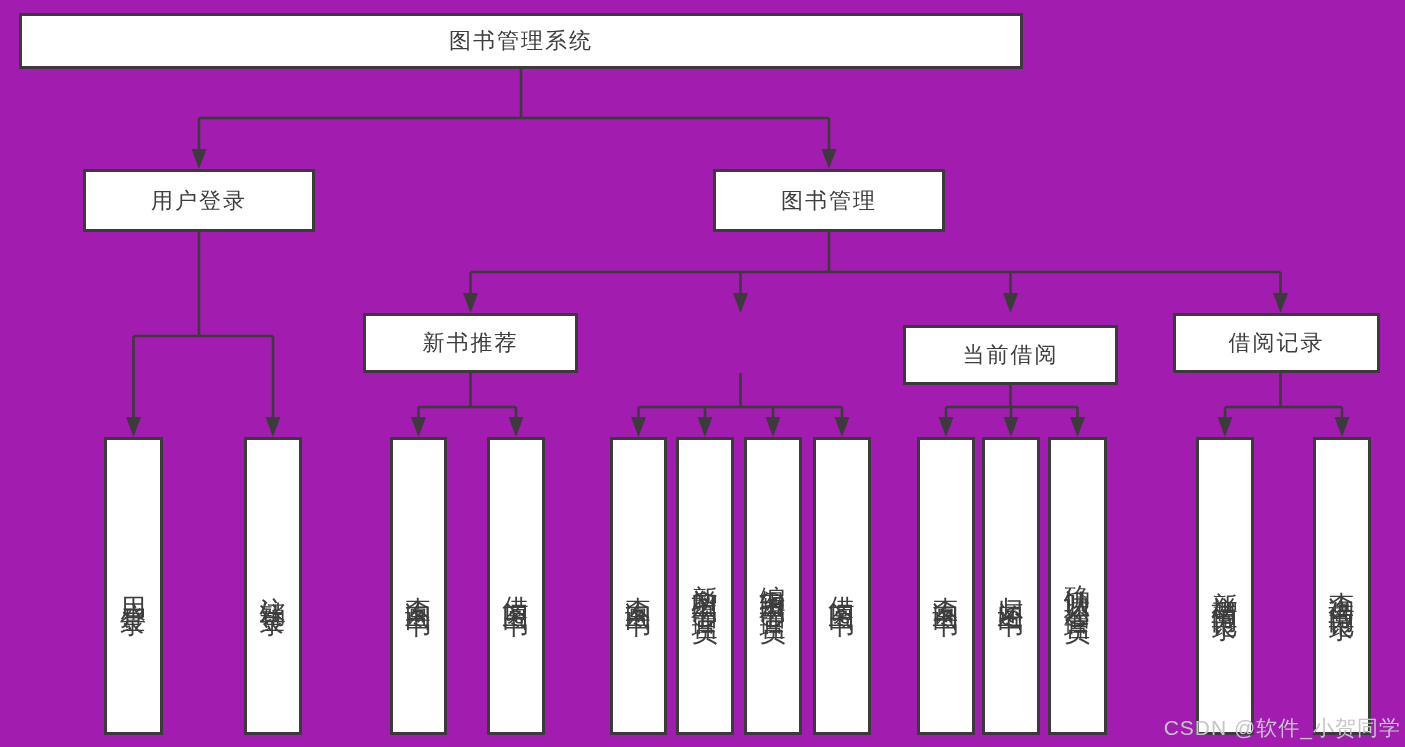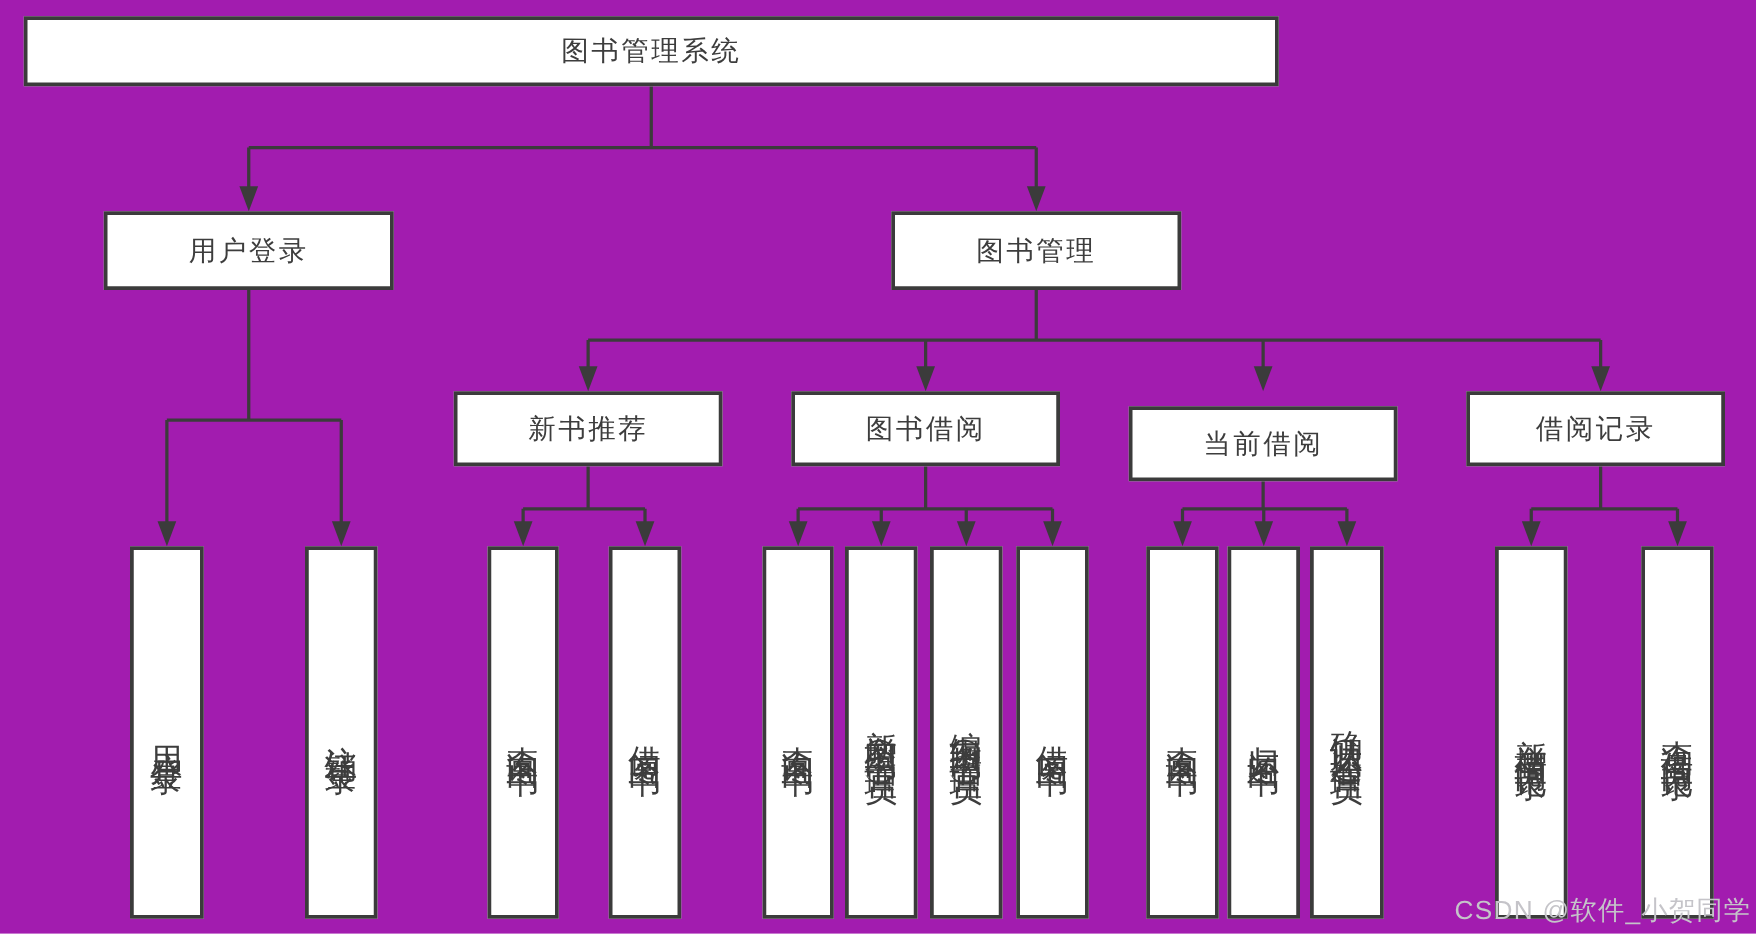--- a/index.html
+++ b/index.html
@@ -111,23 +111,20 @@
   <div class="node h" style="left:83px;top:169px;width:232px;height:63px">
     <span>用户登录</span>
   </div>
   <div class="node h" style="left:713px;top:169px;width:232px;height:63px">
     <span>图书管理</span>
   </div>
 
   <div class="node h" style="left:363px;top:313px;width:215px;height:60px">
     <span>新书推荐</span>
   </div>
-  <div class="node h" style="left:633px;top:313px;width:215px;height:60px">
-    <span>图书借阅</span>
-  </div>
   <div class="node h" style="left:903px;top:325px;width:215px;height:60px">
     <span>当前借阅</span>
   </div>
   <div class="node h" style="left:1173px;top:313px;width:207px;height:60px">
     <span>借阅记录</span>
   </div>
 
   <div class="node v" style="left:104px;top:437px;width:59px;height:298px">
     <span>用户登录</span>
   </div>

